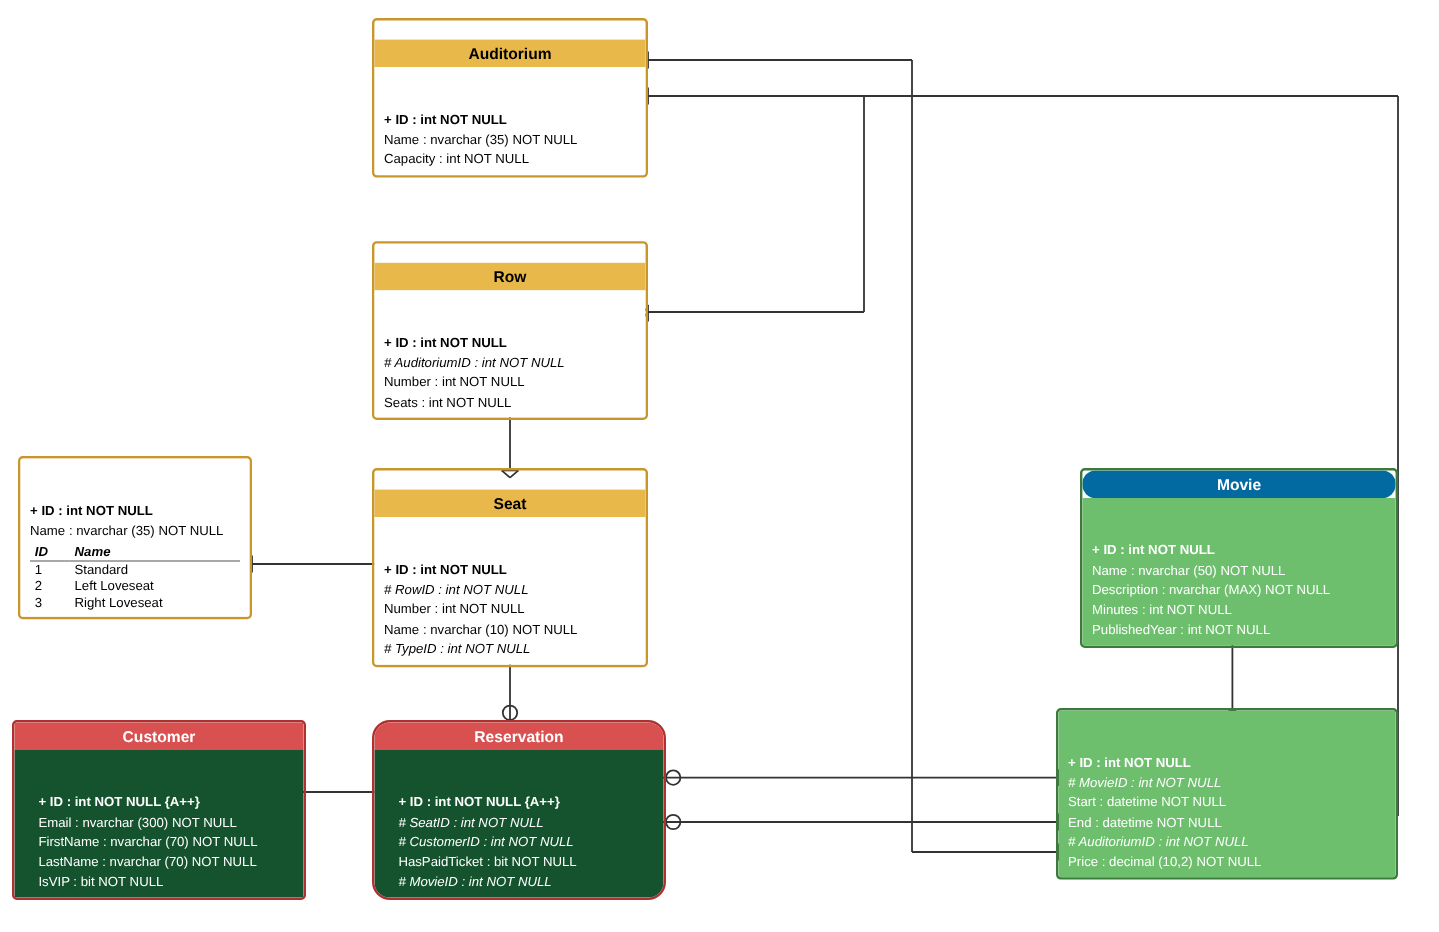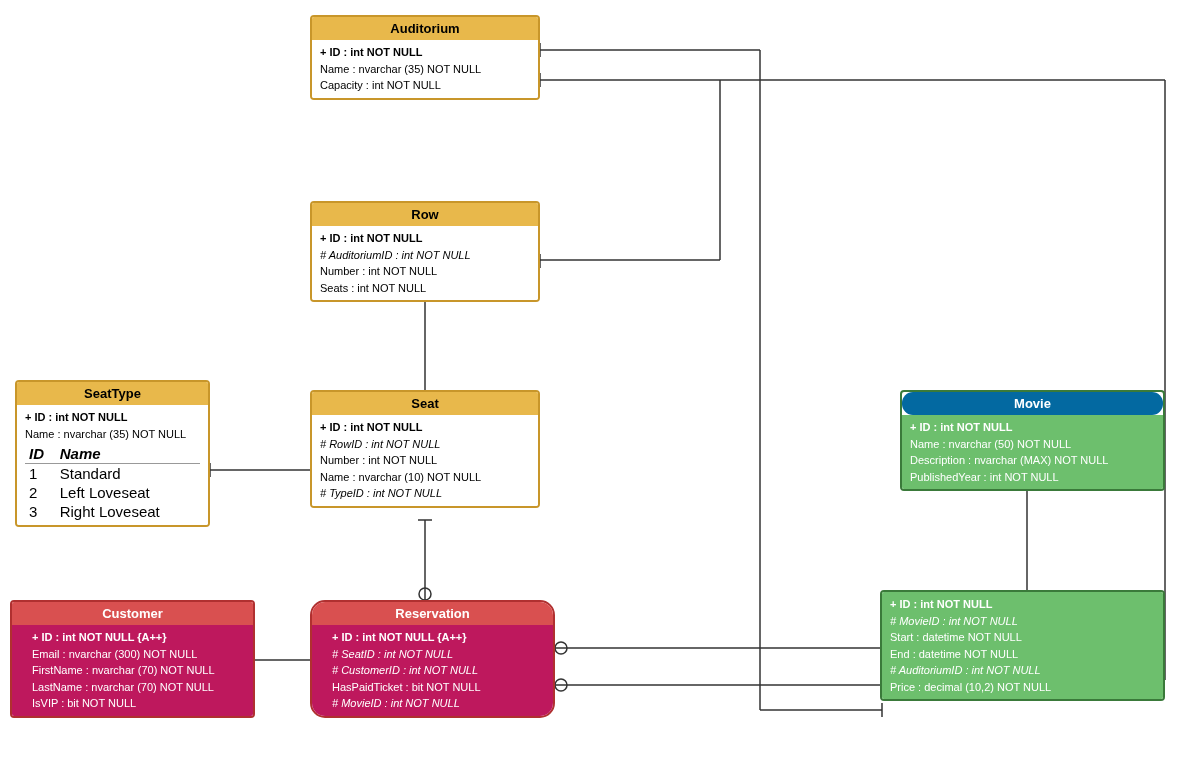--- a/index.html
+++ b/index.html
@@ -29,37 +29,37 @@
     }
     .entity-body {
       padding: 4px 8px;
       background: #fff;
     }
     .entity-body .field {
       white-space: nowrap;
       line-height: 1.5;
       font-size: 11px;
     }
-    .field.pk { font-weight: bold; }
+    .field.pk { font-weight: bold; margin-top: 32px; }
     .field.fk { font-style: italic; }
     
-    .yellow .entity-header { background: #E8B84B; color: #000; }
+    .yellow .entity-header { background: #E8B84B; color: #000; margin-top: 16px; }
     .yellow { border-color: #C8962A; }
     .green .entity-header { background: #0369a1; color: #fff; border-radius: 11px; }
     .green { border-color: #3A7A3A; }
     .red .entity-header { background: #D95050; color: #ffffff; }
     .red { border-color: #B03030; }
-    .red .entity-body { background: #be185d; color: #fff; padding-left: 20px; }
+    .red .entity-body { background: #14532d; color: #fff; padding-left: 20px; }
     .green .entity-body { background: #6DBF6D; color: #fff; }
 
     .enum-table {
       width: 100%;
       border-collapse: collapse;
       margin-top: 2px;
-      font-size: 15px;
+      font-size: 11px;
     }
     .enum-table th {
       font-style: italic;
       text-align: left;
       border-bottom: 1px solid #999;
       padding: 1px 4px;
     }
     .enum-table td {
       padding: 1px 4px;
     }
@@ -165,21 +165,20 @@
     <div class="entity-header">Row</div>
     <div class="entity-body">
       <div class="field pk">+ ID : int NOT NULL</div>
       <div class="field fk"># AuditoriumID : int NOT NULL</div>
       <div class="field">Number : int NOT NULL</div>
       <div class="field">Seats : int NOT NULL</div>
     </div>
   </div>
 
   <div class="entity-box yellow" style="left:15px; top:380px; width:195px;">
-    <div class="entity-header">SeatType</div>
     <div class="entity-body">
       <div class="field pk">+ ID : int NOT NULL</div>
       <div class="field">Name : nvarchar (35)  NOT NULL</div>
       <table class="enum-table">
         <thead>
           <tr>
             <th>ID</th>
             <th>Name</th>
           </tr>
         </thead>
@@ -211,20 +210,21 @@
       <div class="field fk"># TypeID : int NOT NULL</div>
     </div>
   </div>
 
   <div class="entity-box green" style="left:900px; top:390px; width:265px;">
     <div class="entity-header">Movie</div>
     <div class="entity-body">
       <div class="field pk">+ ID : int NOT NULL</div>
       <div class="field">Name : nvarchar (50)  NOT NULL</div>
       <div class="field">Description : nvarchar (MAX)  NOT NULL</div>
+      <div class="field">Minutes : int NOT NULL</div>
       <div class="field">PublishedYear : int NOT NULL</div>
     </div>
   </div>
 
   <div class="entity-box green" style="left:880px; top:590px; width:285px;">
     <div class="entity-body">
       <div class="field pk">+ ID : int NOT NULL</div>
       <div class="field fk"># MovieID : int NOT NULL</div>
       <div class="field">Start : datetime NOT NULL</div>
       <div class="field">End : datetime NOT NULL</div>

